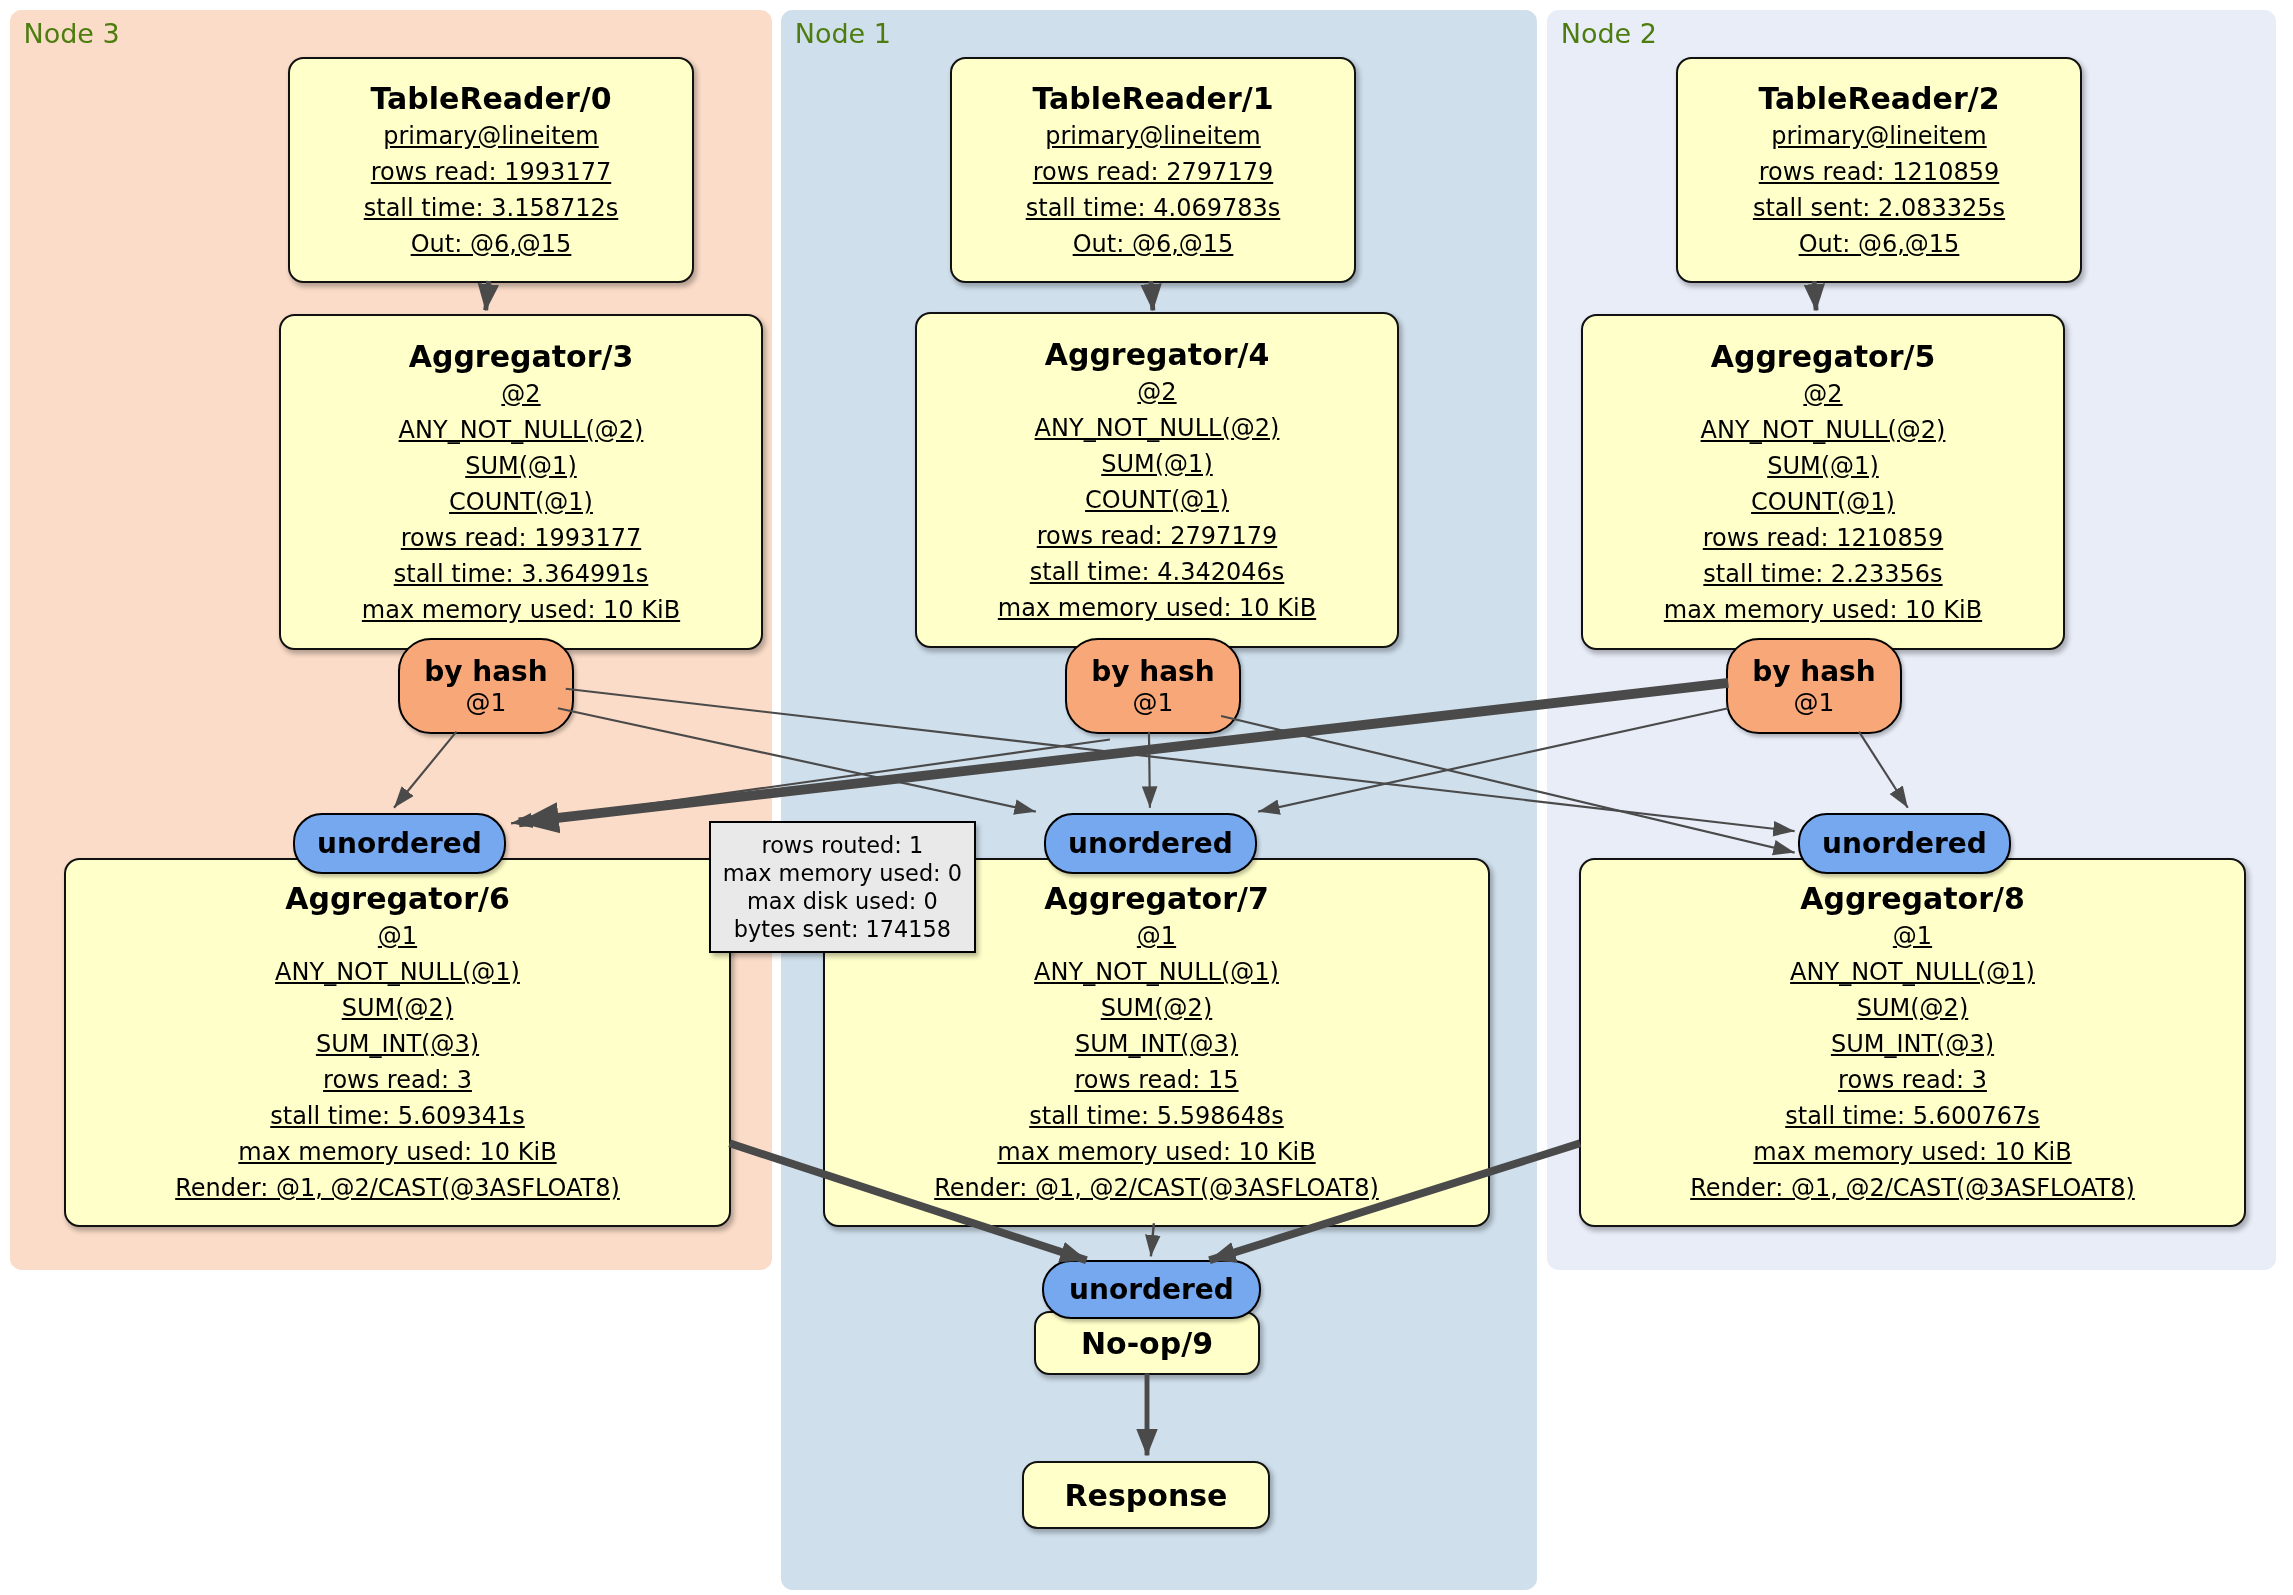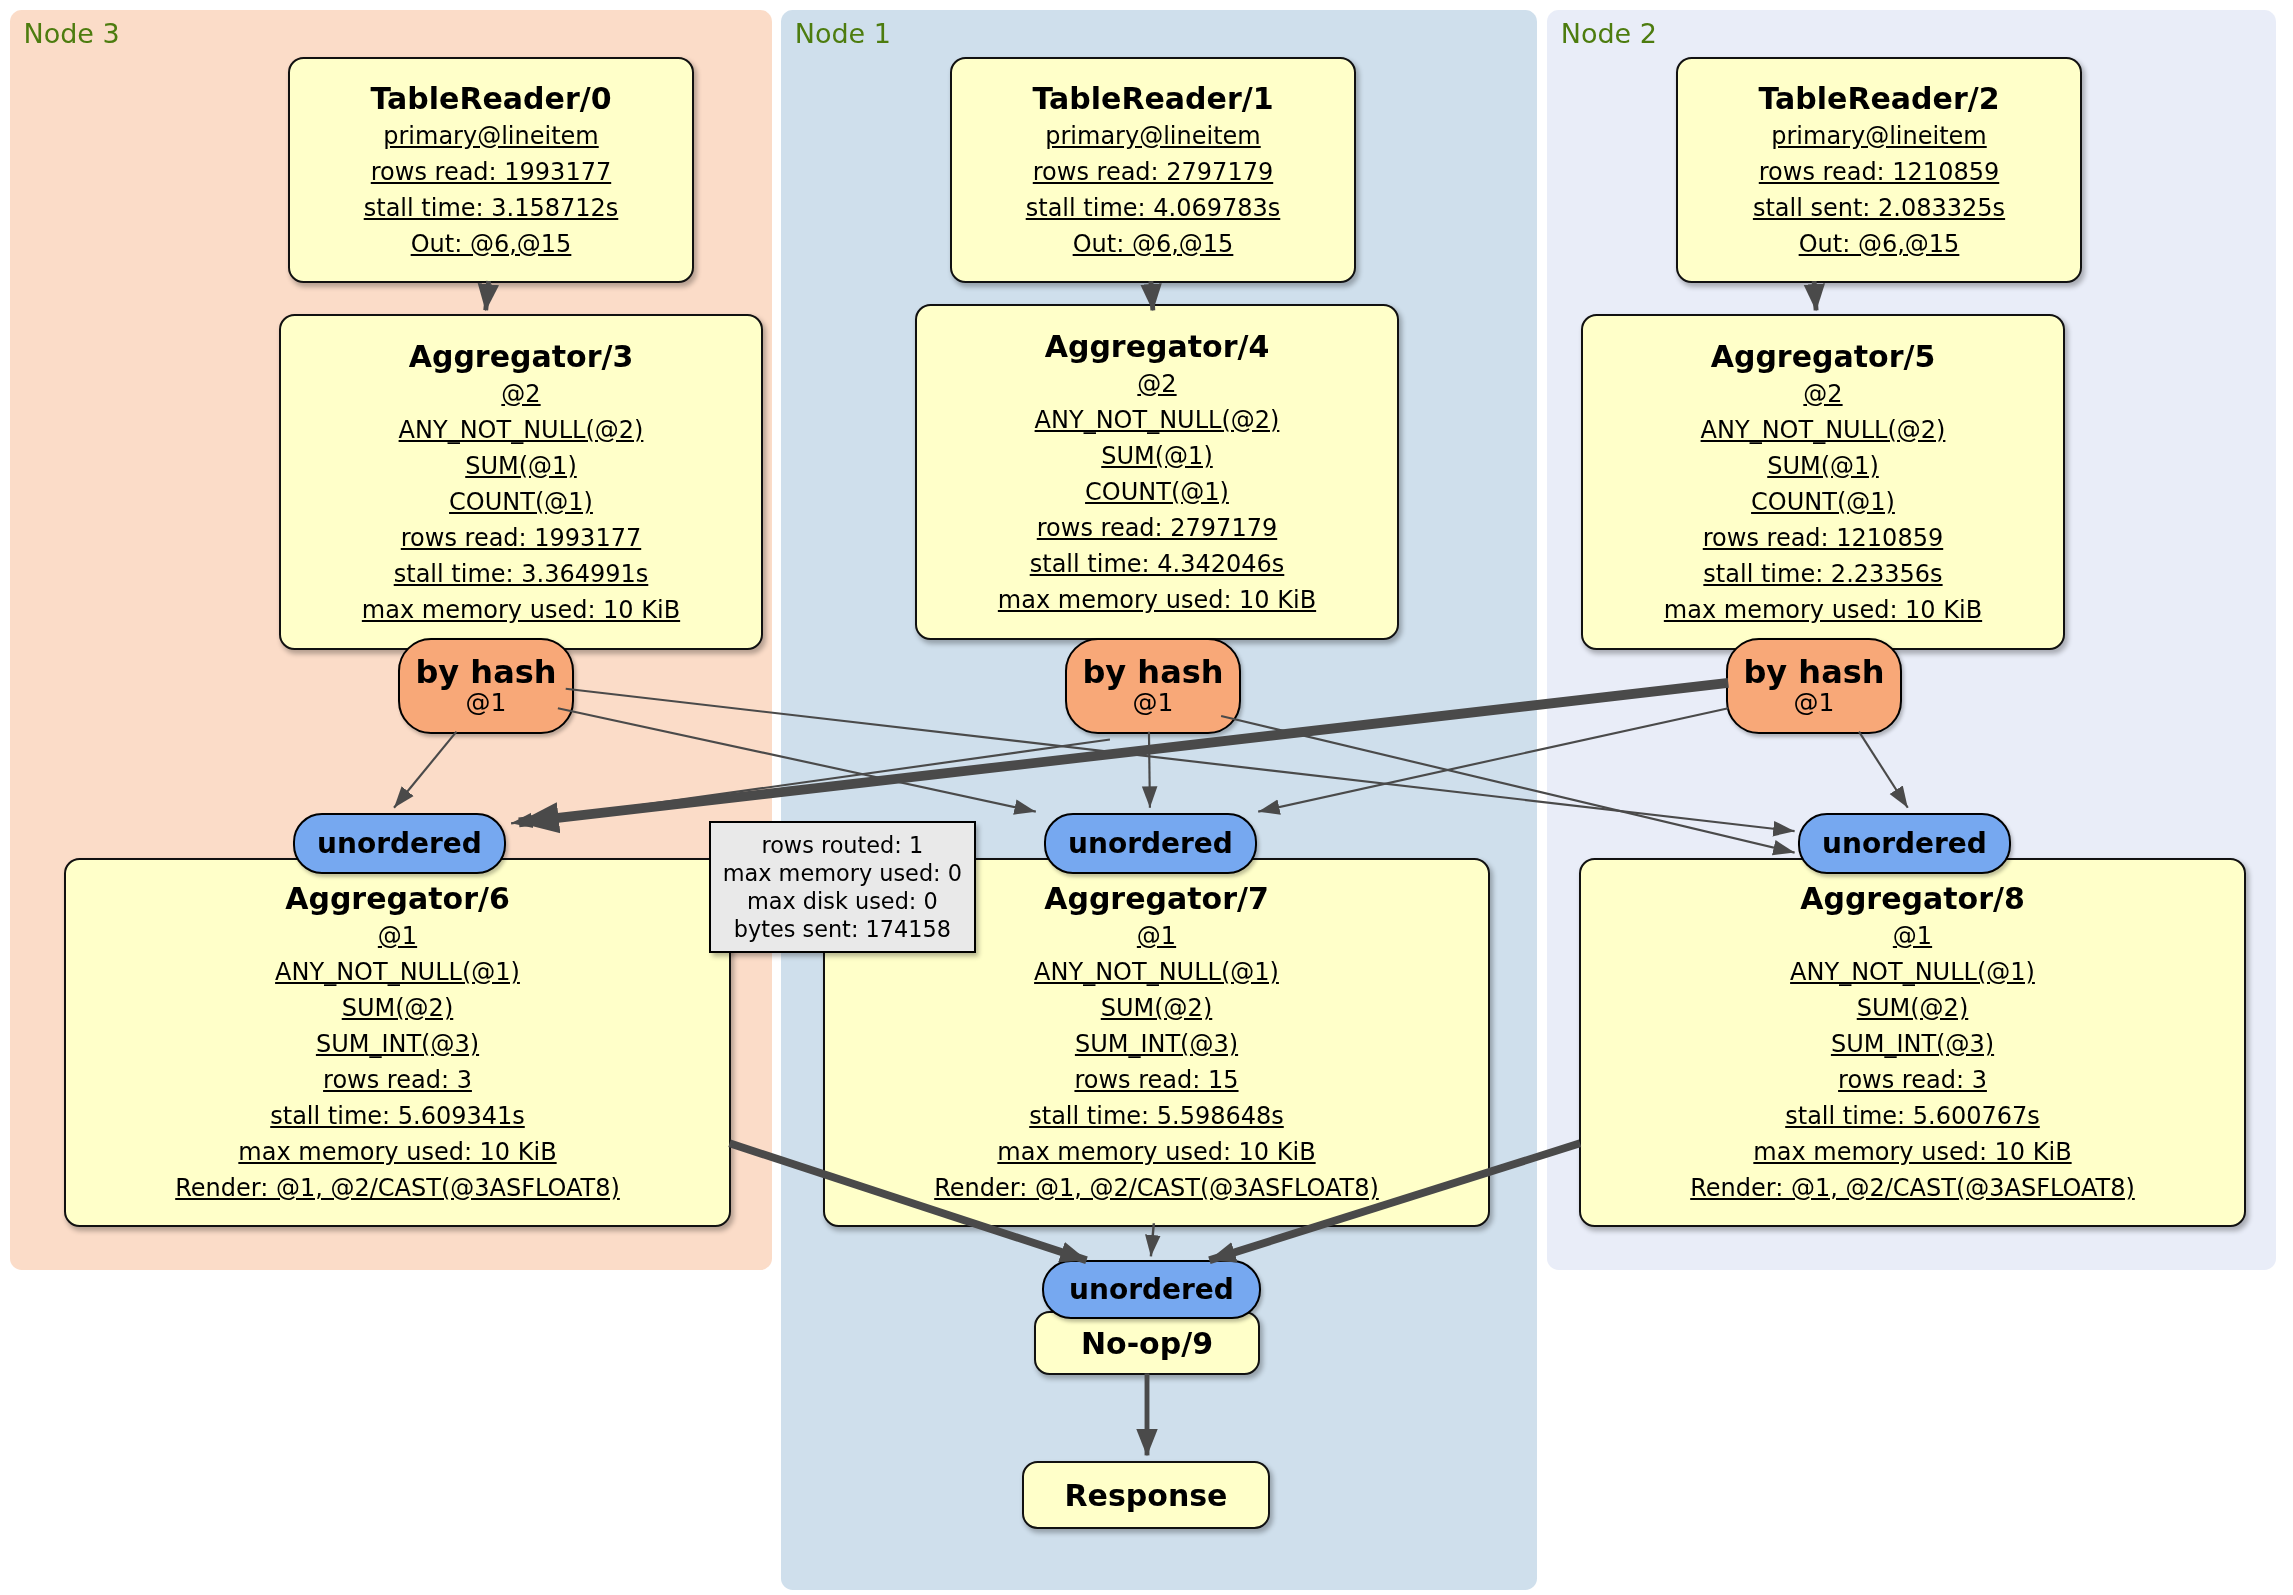--- a/index.html
+++ b/index.html
@@ -13,21 +13,21 @@
   .panel{position:absolute;border-radius:11.7px;z-index:1;}
   .panel-label{position:absolute;top:7.8px;left:13.7px;font-size:27px;color:#4d7c0f;}
   .pbox{position:absolute;z-index:20;background:var(--box-fill);border:2px solid var(--box-border);
         border-radius:15.6px;display:flex;flex-direction:column;justify-content:center;align-items:center;
         text-align:center;box-shadow:2.9px 3.9px 4.9px rgba(0,0,0,0.28);}
   .pbox .title{font-weight:bold;font-size:30px;line-height:39px;white-space:nowrap;}
   .pbox .bline{font-size:24px;line-height:36px;white-space:nowrap;text-decoration:underline;}
   .pill{position:absolute;z-index:25;border:2.4px solid #000;display:flex;flex-direction:column;
         justify-content:center;align-items:center;text-align:center;box-shadow:2px 2.9px 3.9px rgba(0,0,0,0.25);}
   .router{background:var(--router-fill);border-radius:33px;}
-  .router .rlabel{font-weight:bold;font-size:32px;line-height:32px;}
+  .router .rlabel{font-weight:bold;font-size:28px;line-height:32px;}
   .router .rsub{font-size:25px;line-height:29px;}
   .sync{background:var(--sync-fill);border-radius:29px;}
   .sync .slabel{font-weight:bold;font-size:28px;}
   .edges{position:absolute;left:0;top:0;z-index:30;pointer-events:none;}
   .edges line{stroke:var(--edge);}
   .edges .ah{fill:var(--edge);}
   .tooltip{position:absolute;z-index:40;background:var(--tooltip-bg);border:2px solid #000;
            padding:7.8px 11.7px;text-align:center;box-shadow:2.9px 3.9px 4.9px rgba(0,0,0,0.3);}
   .tooltip .bline{font-size:22.4px;line-height:28px;white-space:nowrap;}
 </style>
@@ -79,21 +79,21 @@
     <div>
         <div class="bline">@2</div>
         <div class="bline">ANY_NOT_NULL(@2)</div>
         <div class="bline">SUM(@1)</div>
         <div class="bline">COUNT(@1)</div>
         <div class="bline">rows read: 1993177</div>
         <div class="bline">stall time: 3.364991s</div>
         <div class="bline">max memory used: 10 KiB</div>
       </div>
   </div>
-  <div class="pbox" style="left:915px;top:304px;width:480px;height:332px;">
+  <div class="pbox" style="left:915px;top:312px;width:480px;height:332px;">
     <div class="title">Aggregator/4</div>
     <div>
         <div class="bline">@2</div>
         <div class="bline">ANY_NOT_NULL(@2)</div>
         <div class="bline">SUM(@1)</div>
         <div class="bline">COUNT(@1)</div>
         <div class="bline">rows read: 2797179</div>
         <div class="bline">stall time: 4.342046s</div>
         <div class="bline">max memory used: 10 KiB</div>
       </div>

